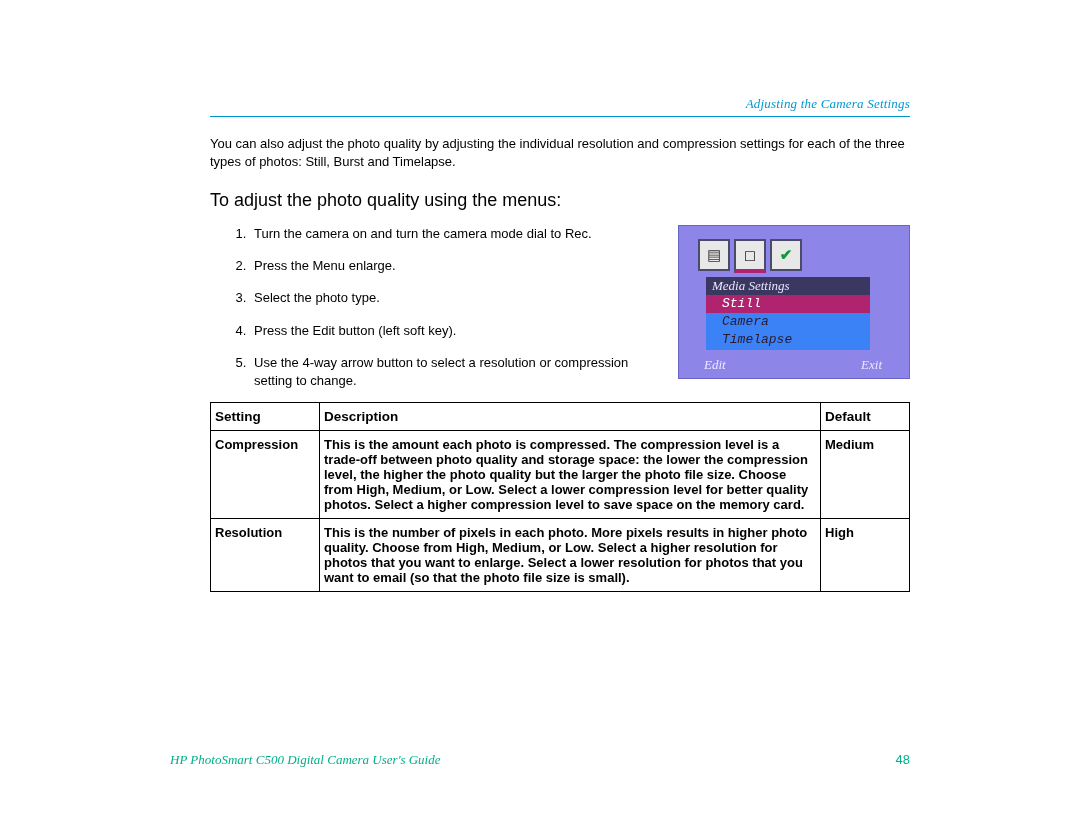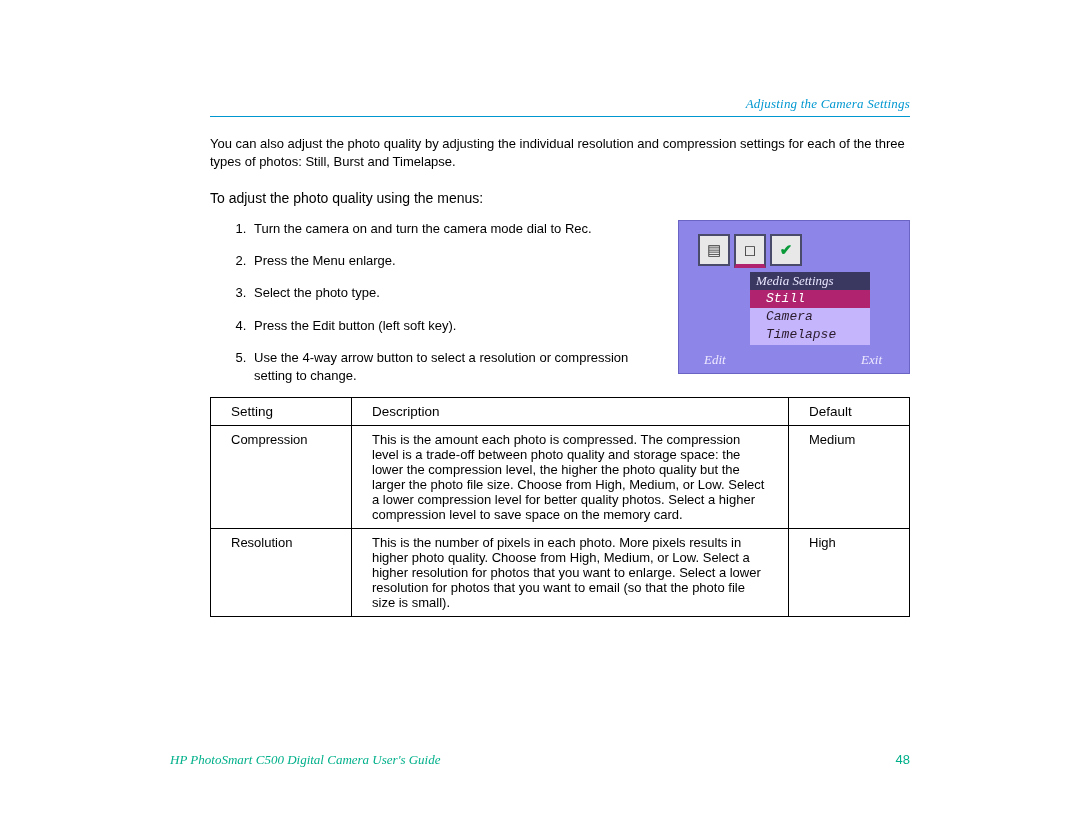--- a/index.html
+++ b/index.html
@@ -29,21 +29,21 @@
     border: none;
     border-top: 1px solid #0097d0;
     margin: 4px 0 18px 0;
   }
   .intro {
     font-size: 13px;
     line-height: 1.35;
     margin-bottom: 20px;
   }
   .subhead {
-    font-size: 14px;
+    font-size: 18px;
     margin-bottom: 14px;
   }
   .content-row {
     display: flex;
     gap: 20px;
     align-items: flex-start;
     margin-bottom: 10px;
   }
   ol.steps {
     margin: 0;
@@ -85,22 +85,21 @@
   }
   .lcd-icon.sel {
     border-bottom: 4px solid #b0236e;
   }
   .lcd-icon.green { color: #0a9a3a; font-weight: bold; }
   .lcd-menu {
     position: absolute;
     top: 52px;
     left: 28px;
     right: 40px;
-    background: #c4b5fd;
-    margin-left: 44px;
+    background: #3b82f6;
   }
   .menu-hdr {
     background: #3a3760;
     color: #e8e5ff;
     font-family: "Times New Roman", serif;
     font-style: italic;
     font-size: 13px;
     padding: 1px 6px;
   }
   .menu-item {
@@ -128,24 +127,24 @@
     font-size: 13px;
   }
   table.settings {
     border-collapse: collapse;
     width: 100%;
     margin-top: 12px;
     font-size: 13px;
   }
   table.settings th, table.settings td {
     border: 1px solid #000;
-    padding: 6px 20px;
+    padding: 6px 4px;
     text-align: left;
     vertical-align: top;
-    font-weight: normal;
+    font-weight: bold;
   }
   table.settings th {
     font-size: 13.5px;
   }
   .footer {
     position: absolute;
     bottom: 66px;
     left: 170px;
     right: 170px;
     display: flex;

